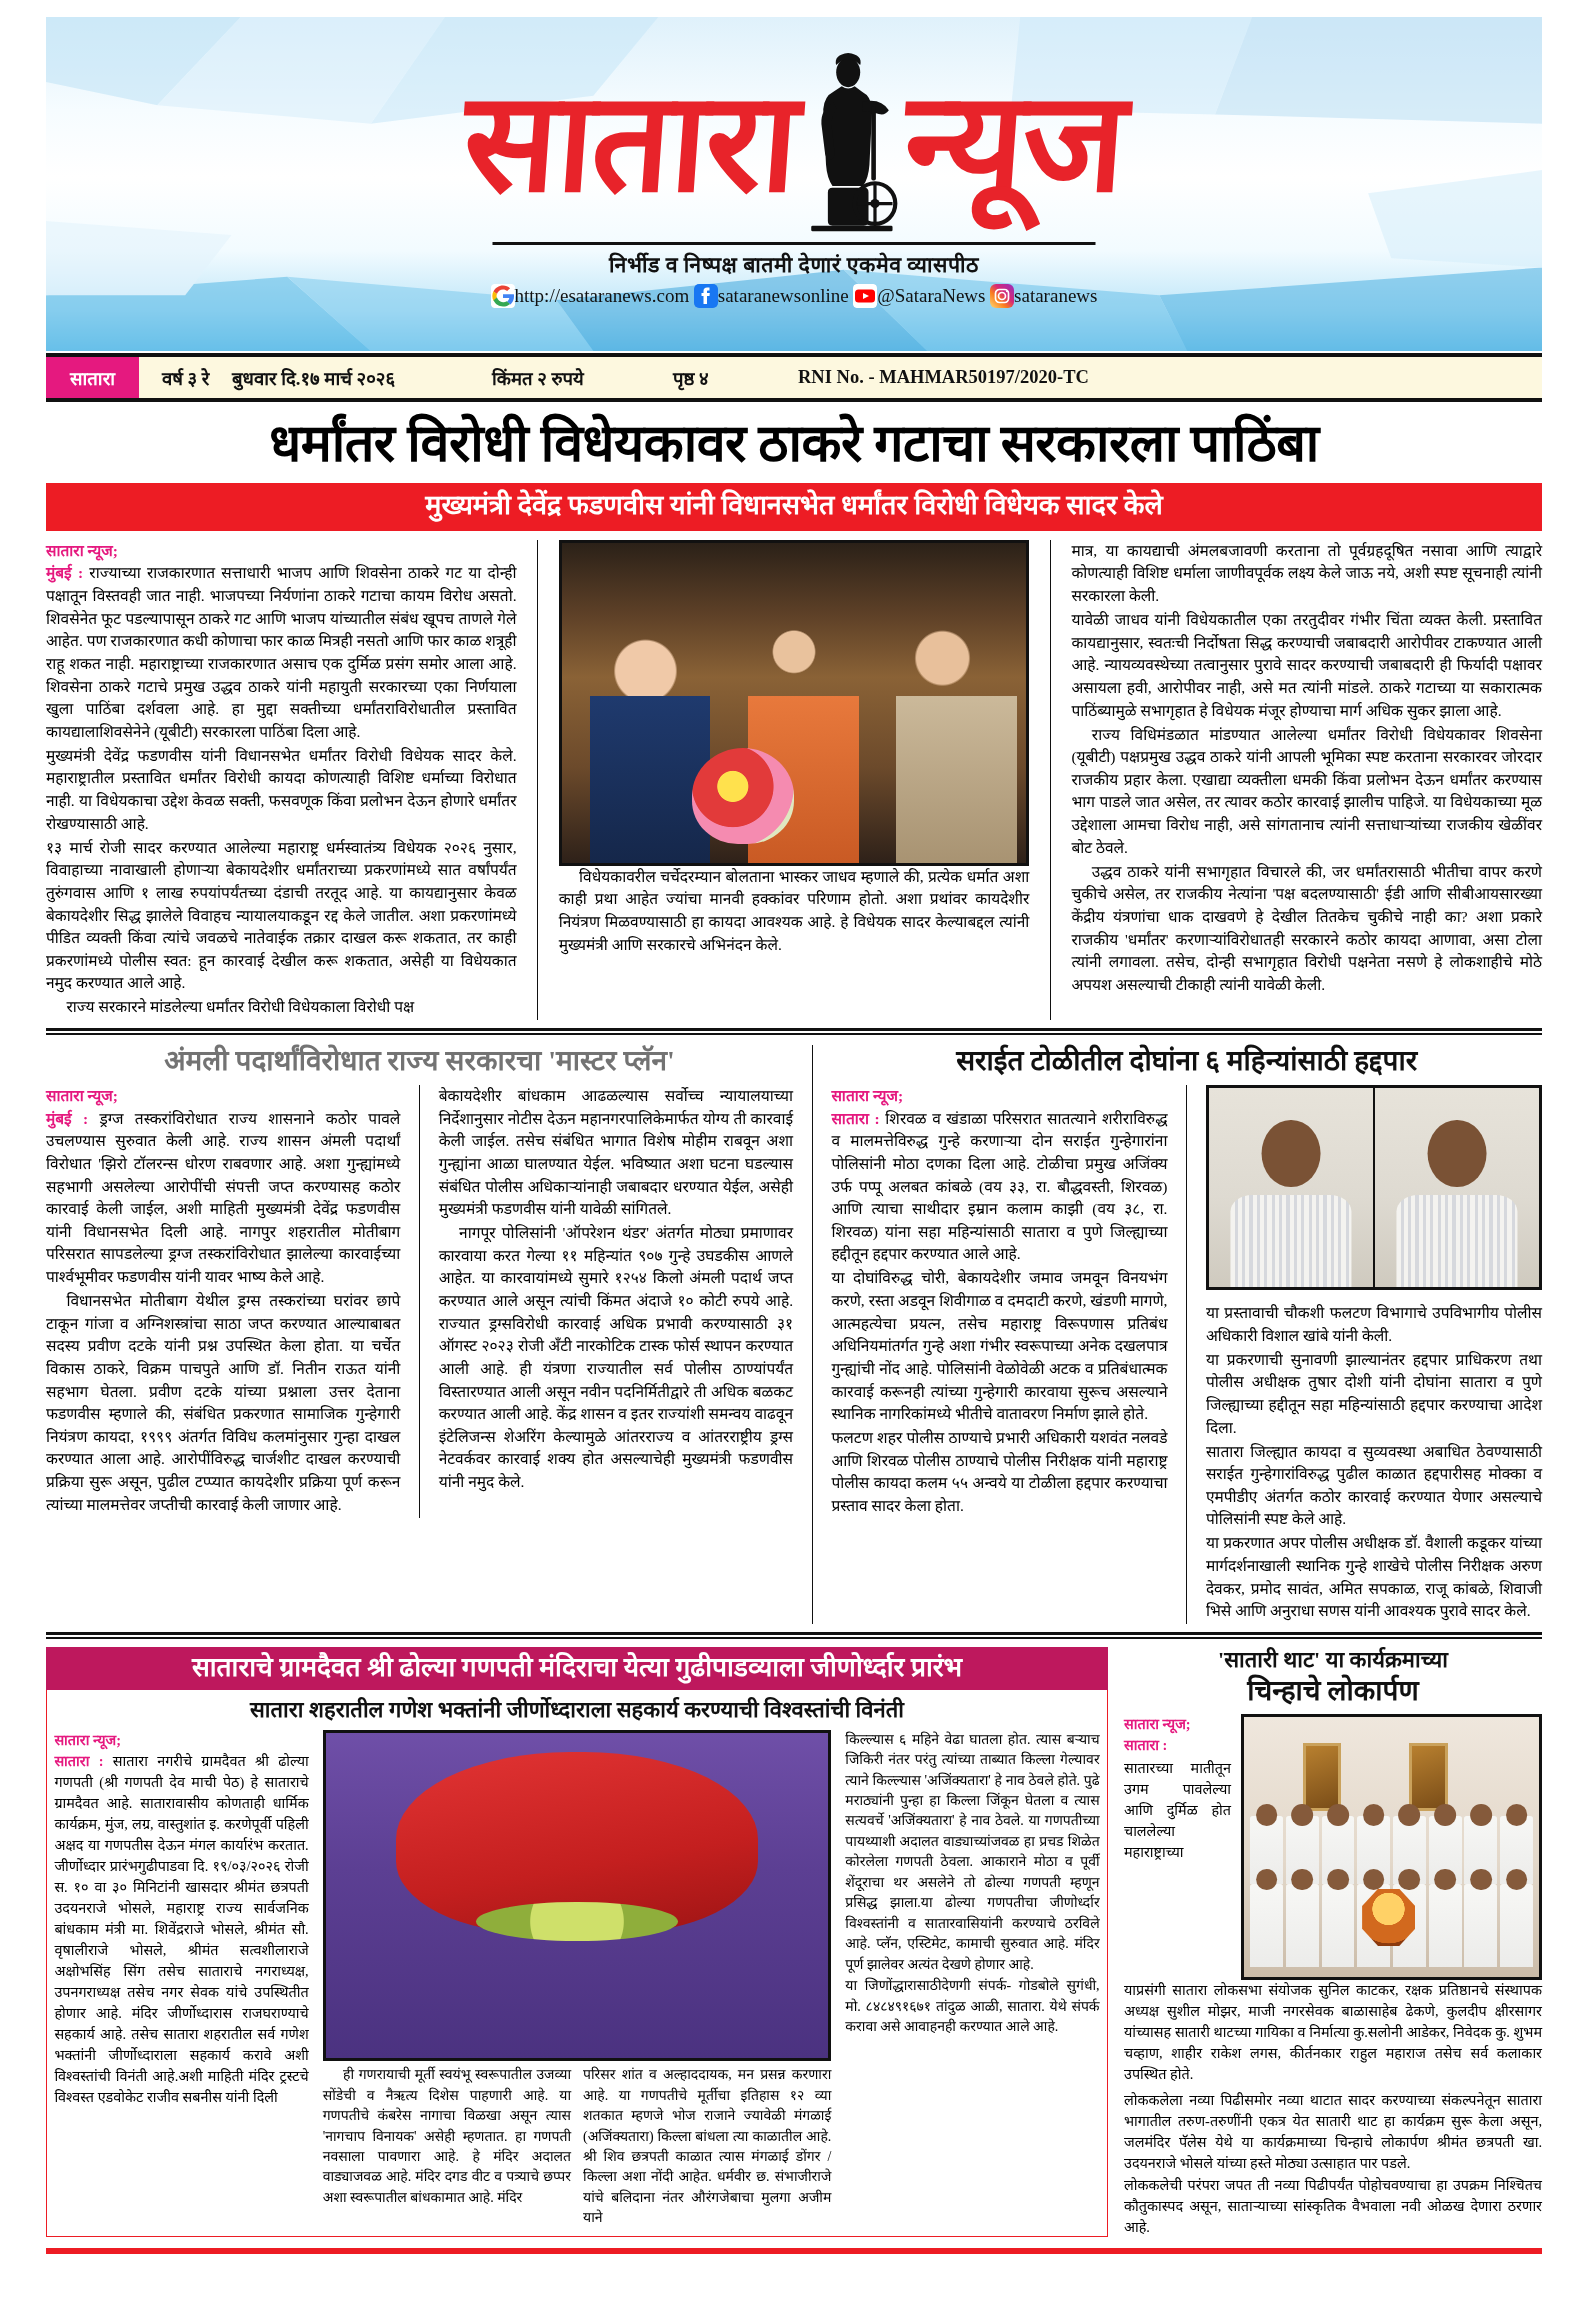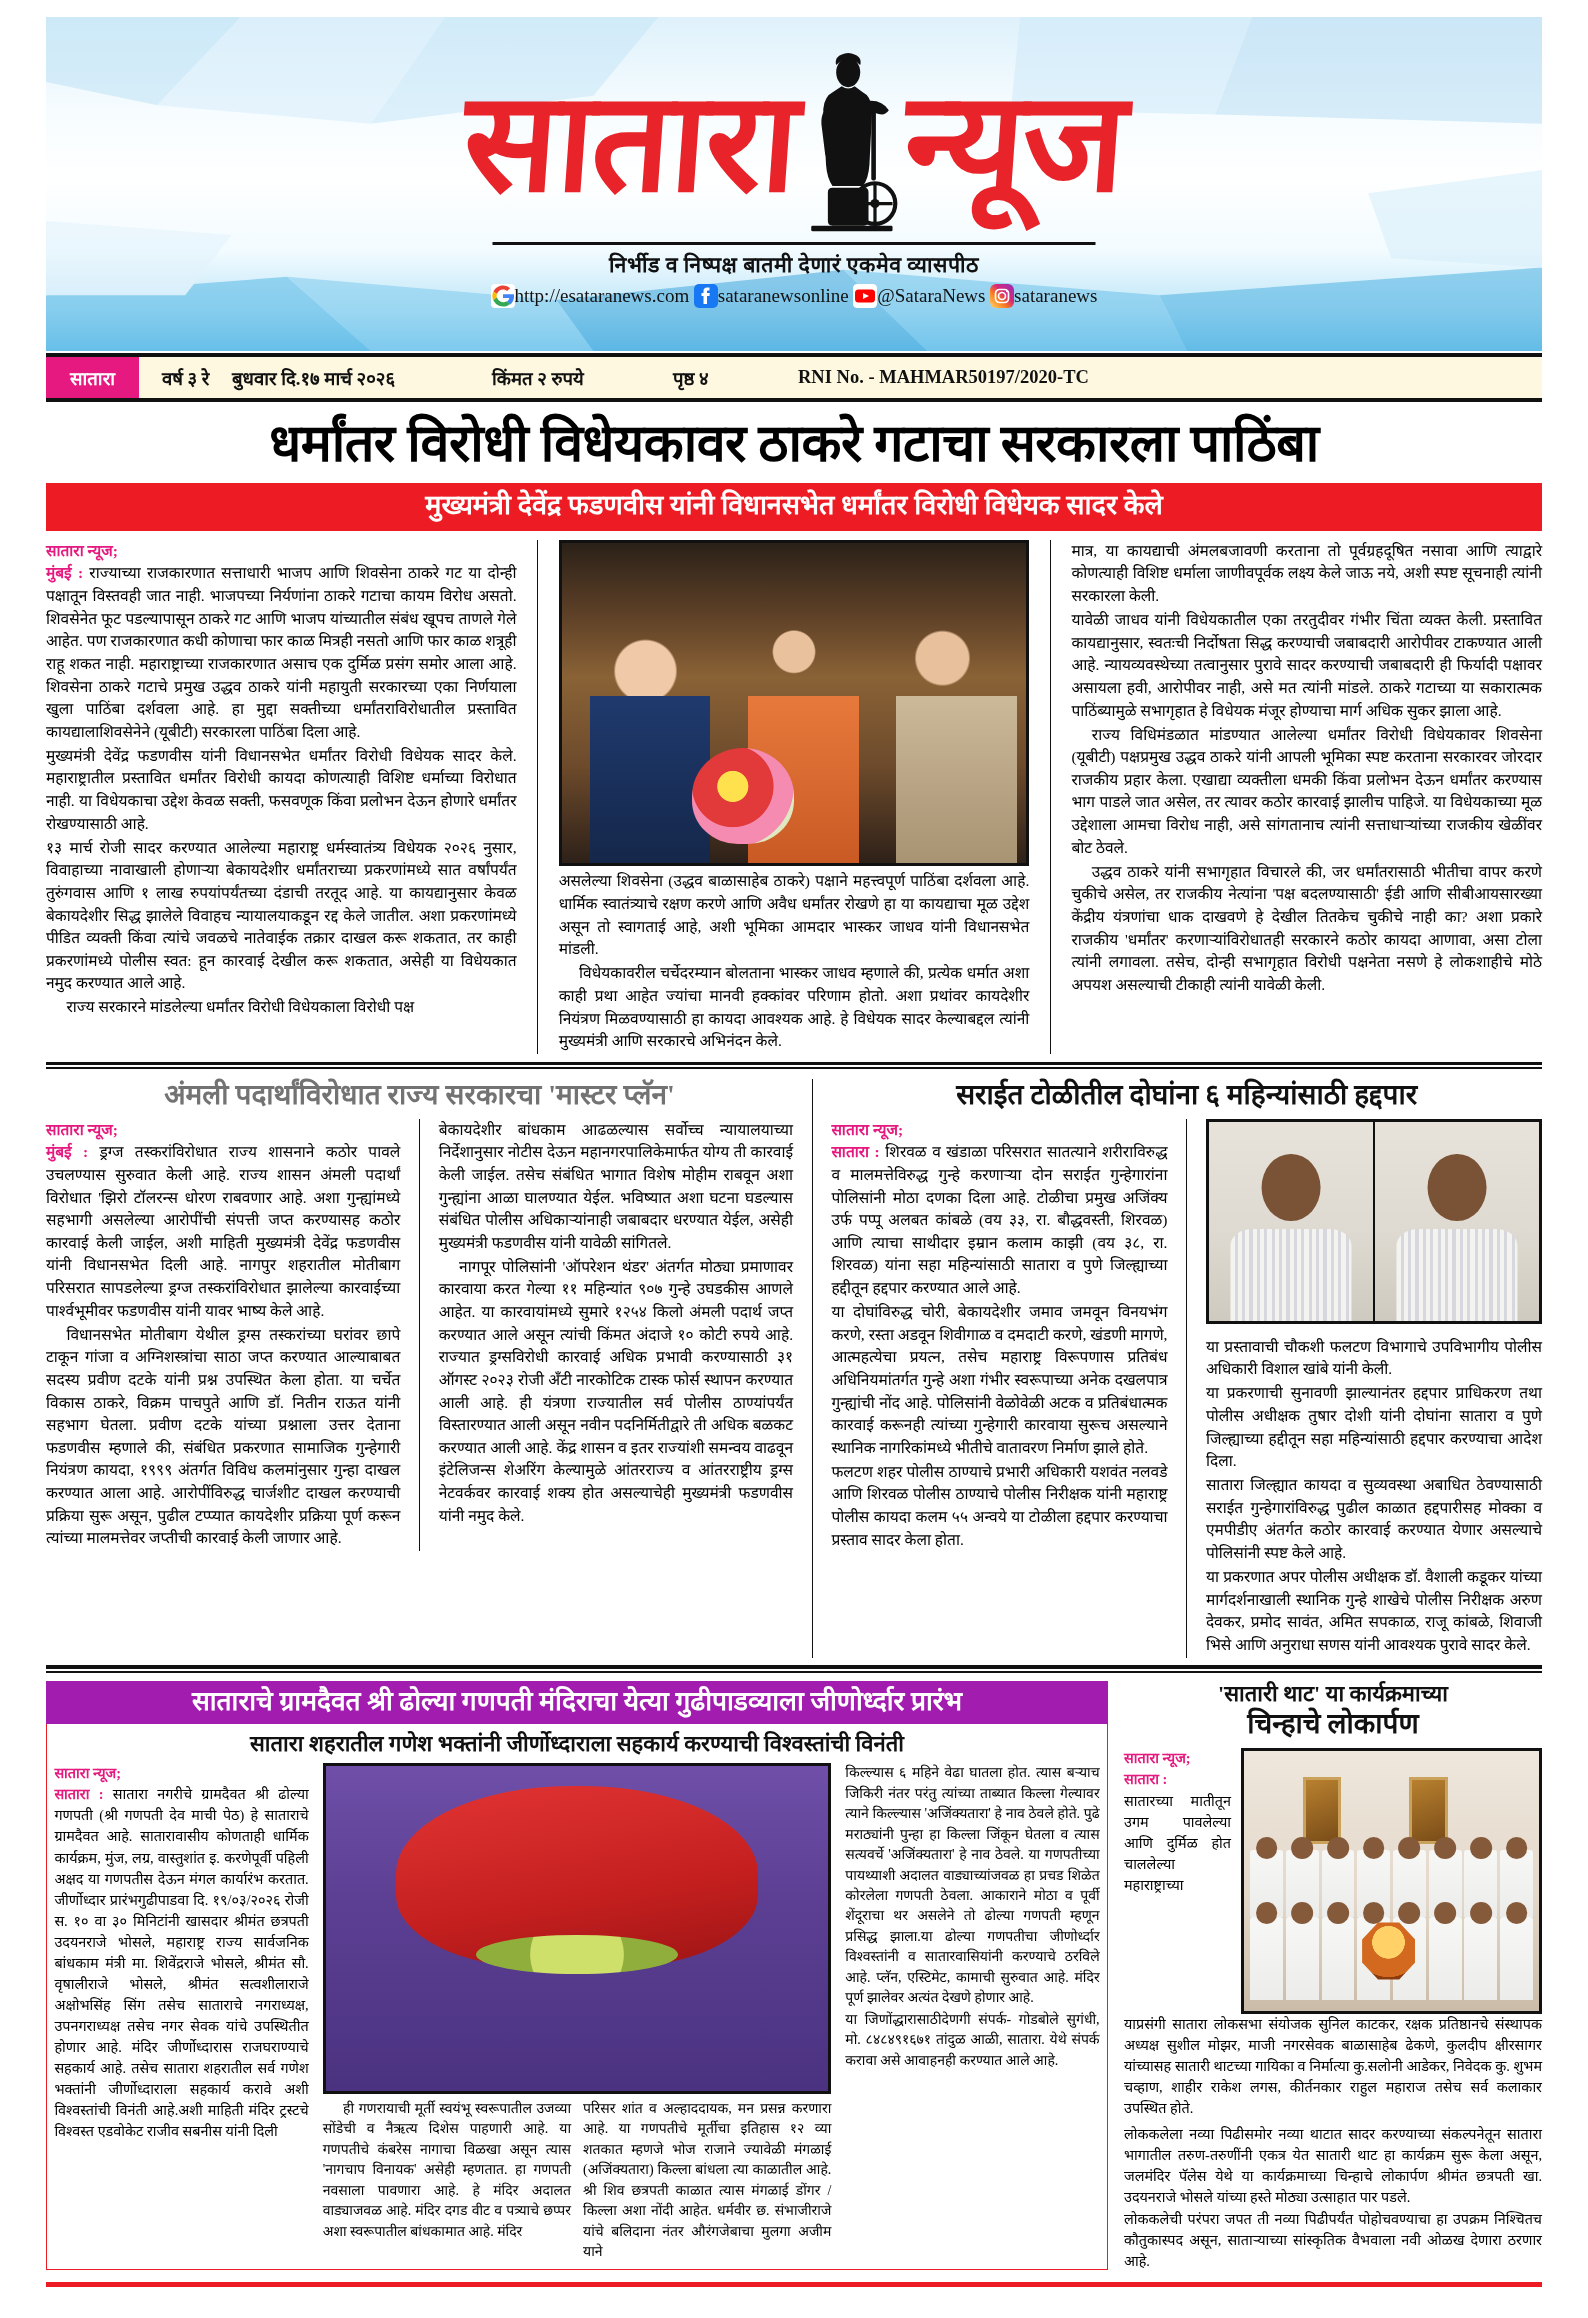--- a/index.html
+++ b/index.html
@@ -100,21 +100,21 @@
   }
   p.body.ind{ text-indent:20.4px; }
   .kicker{ color:#e5197f; font-weight:700; }
   .dateline{ color:#e5197f; font-weight:700; }
 
   
   .photo{ border:3.2px solid #111; width:100%; display:block; }
 
   
   .sec-head-red{
-    background:#a21caf; color:#fff; text-align:center;
+    background:#be185d; color:#fff; text-align:center;
     font-size:26.4px; font-weight:700; padding:5.6px 0 8.3px 0; line-height:1.1;
   }
   .sec-head-plainred{
     color:#737373; font-size:28px; font-weight:700; text-align:center; line-height:1.15;
   }
   .sec-head-black{
     color:#111; font-size:28px; font-weight:700; text-align:center; line-height:1.15;
   }
   .sec-head-black.sm{ font-size:22px; }
   .sec-sub-black{
@@ -325,21 +325,20 @@
       <div class="colsep"></div>
 
       <div class="col">
         <div class="photo">
           <div class="ph-meeting">
             <div class="torso t1"></div>
             <div class="torso t2"></div>
             <div class="torso t3"></div>
           </div>
         </div>
-        <p class="body" style="margin-top:4.6px;">असलेल्या शिवसेना (उद्धव बाळासाहेब ठाकरे) पक्षाने महत्त्वपूर्ण पाठिंबा दर्शवला आहे. धार्मिक स्वातंत्र्याचे रक्षण करणे आणि अवैध धर्मांतर रोखणे हा या कायद्याचा मूळ उद्देश असून तो स्वागताई आहे, अशी भूमिका आमदार भास्कर जाधव यांनी विधानसभेत मांडली.</p>
         <p class="body ind">विधेयकावरील चर्चेदरम्यान बोलताना भास्कर जाधव म्हणाले की, प्रत्येक धर्मात अशा काही प्रथा आहेत ज्यांचा मानवी हक्कांवर परिणाम होतो. अशा प्रथांवर कायदेशीर नियंत्रण मिळवण्यासाठी हा कायदा आवश्यक आहे. हे विधेयक सादर केल्याबद्दल त्यांनी मुख्यमंत्री आणि सरकारचे अभिनंदन केले.</p>
       </div>
 
       <div class="colsep"></div>
 
       <div class="col">
         <p class="body">मात्र, या कायद्याची अंमलबजावणी करताना तो पूर्वग्रहदूषित नसावा आणि त्याद्वारे कोणत्याही विशिष्ट धर्माला जाणीवपूर्वक लक्ष्य केले जाऊ नये, अशी स्पष्ट सूचनाही त्यांनी सरकारला केली.</p>
         <p class="body">यावेळी जाधव यांनी विधेयकातील एका तरतुदीवर गंभीर चिंता व्यक्त केली. प्रस्तावित कायद्यानुसार, स्वतःची निर्दोषता सिद्ध करण्याची जबाबदारी आरोपीवर टाकण्यात आली आहे. न्यायव्यवस्थेच्या तत्वानुसार पुरावे सादर करण्याची जबाबदारी ही फिर्यादी पक्षावर असायला हवी, आरोपीवर नाही, असे मत त्यांनी मांडले. ठाकरे गटाच्या या सकारात्मक पाठिंब्यामुळे सभागृहात हे विधेयक मंजूर होण्याचा मार्ग अधिक सुकर झाला आहे.</p>
         <p class="body ind">राज्य विधिमंडळात मांडण्यात आलेल्या धर्मांतर विरोधी विधेयकावर शिवसेना (यूबीटी) पक्षप्रमुख उद्धव ठाकरे यांनी आपली भूमिका स्पष्ट करताना सरकारवर जोरदार राजकीय प्रहार केला. एखाद्या व्यक्तीला धमकी किंवा प्रलोभन देऊन धर्मांतर करण्यास भाग पाडले जात असेल, तर त्यावर कठोर कारवाई झालीच पाहिजे. या विधेयकाच्या मूळ उद्देशाला आमचा विरोध नाही, असे सांगतानाच त्यांनी सत्ताधाऱ्यांच्या राजकीय खेळींवर बोट ठेवले.</p>
         <p class="body ind">उद्धव ठाकरे यांनी सभागृहात विचारले की, जर धर्मांतरासाठी भीतीचा वापर करणे चुकीचे असेल, तर राजकीय नेत्यांना 'पक्ष बदलण्यासाठी' ईडी आणि सीबीआयसारख्या केंद्रीय यंत्रणांचा धाक दाखवणे हे देखील तितकेच चुकीचे नाही का? अशा प्रकारे राजकीय 'धर्मांतर' करणाऱ्यांविरोधातही सरकारने कठोर कायदा आणावा, असा टोला त्यांनी लगावला. तसेच, दोन्ही सभागृहात विरोधी पक्षनेता नसणे हे लोकशाहीचे मोठे अपयश असल्याची टीकाही त्यांनी यावेळी केली.</p>

